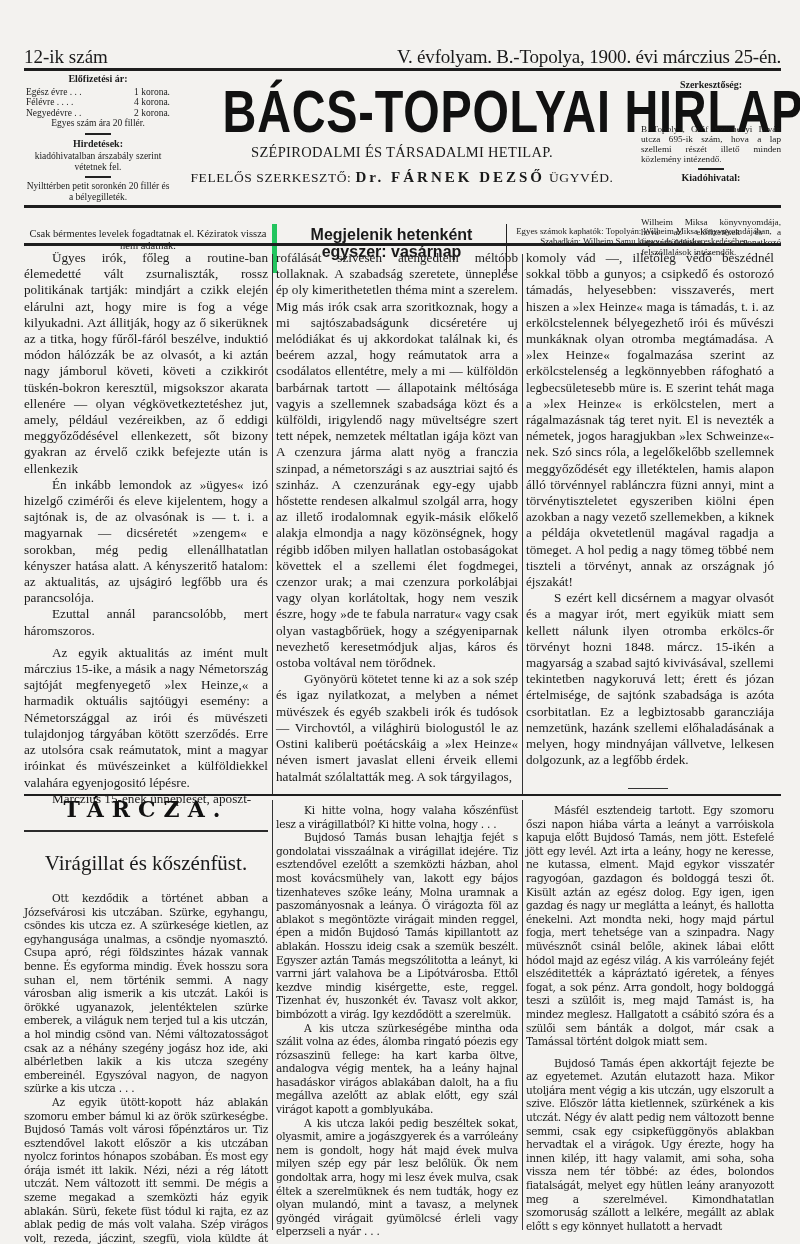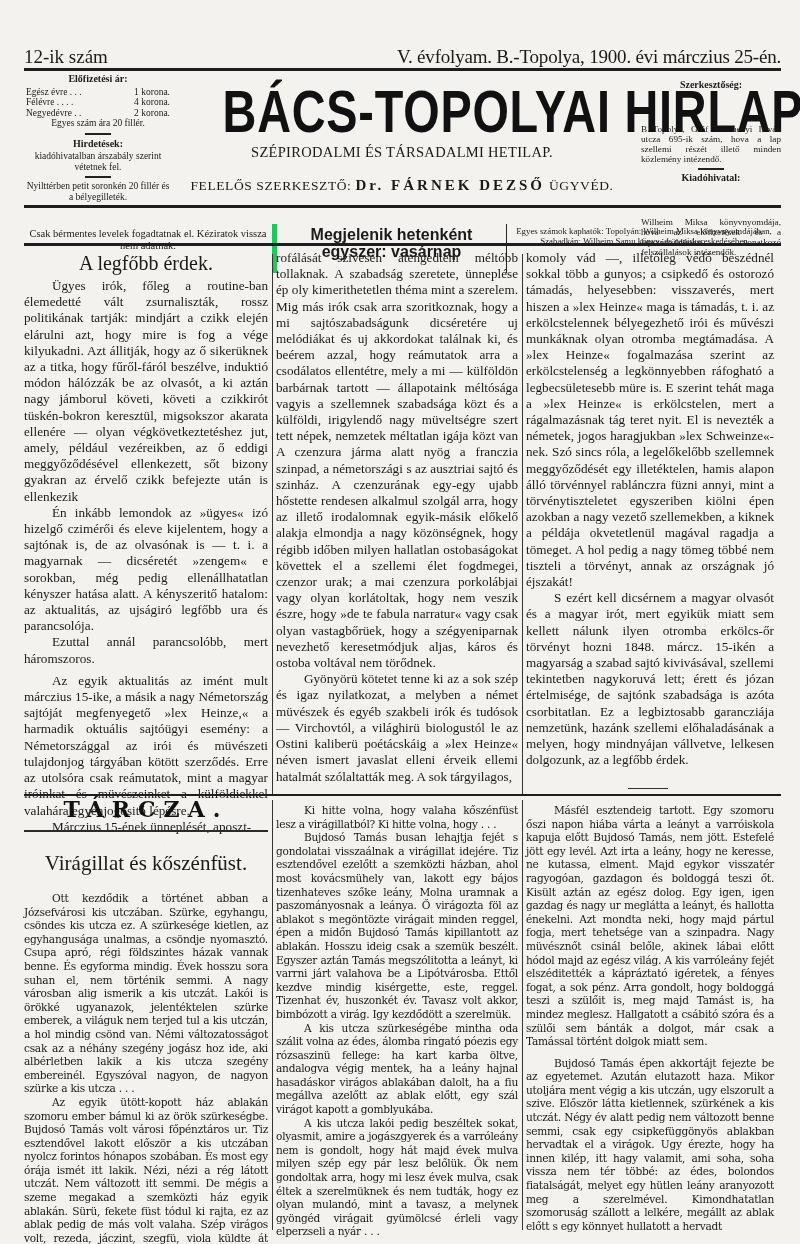--- a/index.html
+++ b/index.html
@@ -23,21 +23,21 @@
   .mast-left .sep { width:26px; height:2px; background:#222; margin:4px auto 3px; }
 
   .mast-center { position:absolute; left:148px; top:80px; width:460px; text-align:center; }
   .title {
     font-family:"Liberation Sans","DejaVu Sans",sans-serif;
     font-weight:bold; font-size:60px; line-height:64px;
     letter-spacing:1px; transform:scaleX(0.78); transform-origin:center;
     white-space:nowrap; color:#111;
   }
   .subtitle { font-size:14.5px; letter-spacing:0.3px; }
-  .editor { font-size:13.5px; margin-top:16px; letter-spacing:0.6px; }
+  .editor { font-size:13.5px; margin-top:8px; letter-spacing:0.6px; }
   .editor b { font-weight:bold; letter-spacing:3px; font-size:15px; }
 
   .mast-right { position:absolute; right:0; top:80px; width:140px; font-size:9.2px; line-height:10px; }
   .mast-right .h { font-weight:bold; text-align:center; margin-bottom:4px; font-size:10px; }
   .mast-right .j { text-align:justify;margin-top:34px; }
   .mast-right .sep { width:26px; height:2px; background:#222; margin:4px auto 3px; }
 
   .infobar { position:absolute; top:208px; left:0; right:0; height:49px; display:flex;margin-top:16px; }
   .infobar .cell { font-size:10px; line-height:11px; text-align:center; padding:2px 4px; box-sizing:border-box; }
   .infobar .c1 { width:248px; font-size:10.5px; line-height:12px; padding-top:4px; }
@@ -119,21 +119,20 @@
   <div class="rule-thick" style="top:205px"></div>
   <div class="infobar">
     <div class="cell c1">Csak bérmentes levelek fogadtatnak el. Kéziratok vissza nem adatnak.</div>
     <div class="cell c2">Megjelenik hetenként egyszer: vasárnap</div>
     <div class="cell c3">Egyes számok kaphatók: Topolyán: Wilheim Miksa könyvnyomdájában, Szabadkán: Wilheim Samu könyv- és papirkereskedésében</div>
   </div>
   <div class="rule-thick" style="top:243px"></div>
 
   <div class="cols">
     <div class="col col1">
-      <div class="art-title">A legfőbb érdek.</div>
       <p>Ügyes irók, főleg a routine-ban élemedetté vált zsurnaliszták, rossz politikának tartják: mindjárt a czikk elején elárulni azt, hogy mire is fog a vége kilyukadni. Azt állitják, hogy az ő sikerüknek az a titka, hogy fűről-fáról beszélve, induktió módon hálózzák be az olvasót, a ki aztán nagy jámborul követi, követi a czikkirót tüskén-bokron keresztül, migsokszor akarata ellenére — olyan végkövetkeztetéshez jut, amely, például vezéreikben, az ő eddigi meggyőződésével ellenkezett, sőt bizony gyakran az érvelő czikk befejezte után is ellenkezik</p>
       <p>Én inkább lemondok az »ügyes« izó hizelgő czimérői és eleve kijelentem, hogy a sajtónak is, de az olvasónak is — t. i. a magyarnak — dicséretét »zengem« e sorokban, még pedig ellenállhatatlan kényszer hatása alatt. A kényszeritő hatalom: az aktualitás, az ujságiró legfőbb ura és parancsolója.</p>
       <p>Ezuttal annál parancsolóbb, mert háromszoros.</p>
       <p style="margin-top:6px">Az egyik aktualitás az imént mult márczius 15-ike, a másik a nagy Németország sajtóját megfenyegető »lex Heinze,« a harmadik oktuális sajtóügyi esemény: a Németországgal az irói és müvészeti tulajdonjog tárgyában kötött szerződés. Erre az utolsóra csak reámutatok, mint a magyar iróinkat és müvészeinket a külföldiekkel valahára egyenjogositó lépésre.</p>
       <p>Márczius 15-ének ünneplését, aposzt-</p>
     </div>
     <div class="vline" style="left:248px; top:4px; height:540px"></div>
     <div class="col col2">
       <p class="ni">rofálását szivesen átengedtem méltóbb tollaknak. A szabadság szeretete, ünneplése ép oly kimerithetetlen théma mint a szerelem. Mig más irók csak arra szoritkoznak, hogy a mi sajtószabadságunk dicséretére uj melódiákat és uj akkordokat találnak ki, és beérem azzal, hogy reámutatok arra a csodálatos ellentétre, mely a mi — külföldön barbárnak tartott — állapotaink méltósága vagyis a szellemnek szabadsága közt és a külföldi, irigylendő nagy müveltségre szert tett népek, nemzetek méltatlan igája közt van A czenzura járma alatt nyög a franczia szinpad, a németországi s az ausztriai sajtó és szinház. A czenzurának egy-egy ujabb hőstette rendesen alkalmul szolgál arra, hogy az illető irodalomnak egyik-másik előkelő alakja elmondja a nagy közönségnek, hogy régibb időben milyen hallatlan ostobaságokat követtek el a szellemi élet fogdmegei, czenzor urak; a mai czenzura porkolábjai vagy olyan korlátoltak, hogy nem veszik észre, hogy »de te fabula narratur« vagy csak olyan vastagbőrüek, hogy a szégyeniparnak nevezhető keresetmódjuk aljas, káros és ostoba voltával nem törődnek.</p>
       <p>Gyönyörü kötetet tenne ki az a sok szép és igaz nyilatkozat, a melyben a német müvészek és egyéb szakbeli irók és tudósok — Virchovtól, a világhirü biologustól le az Ostini kaliberü poétácskáig a »lex Heinze« néven ismert javaslat elleni érveik ellemi hatalmát szólaltatták meg. A sok tárgyilagos,</p>

